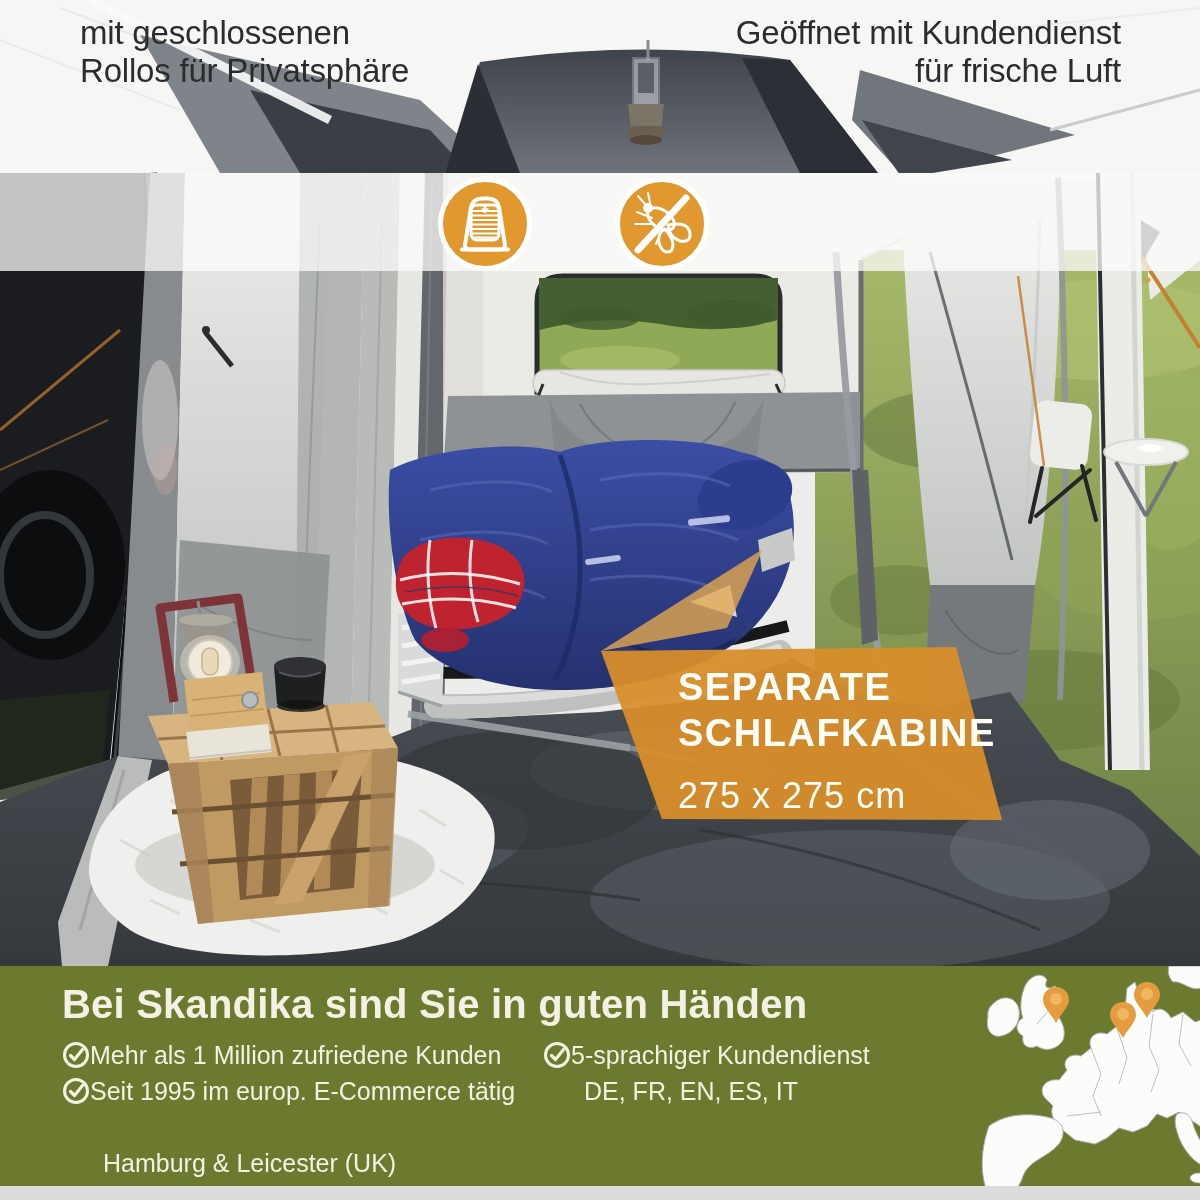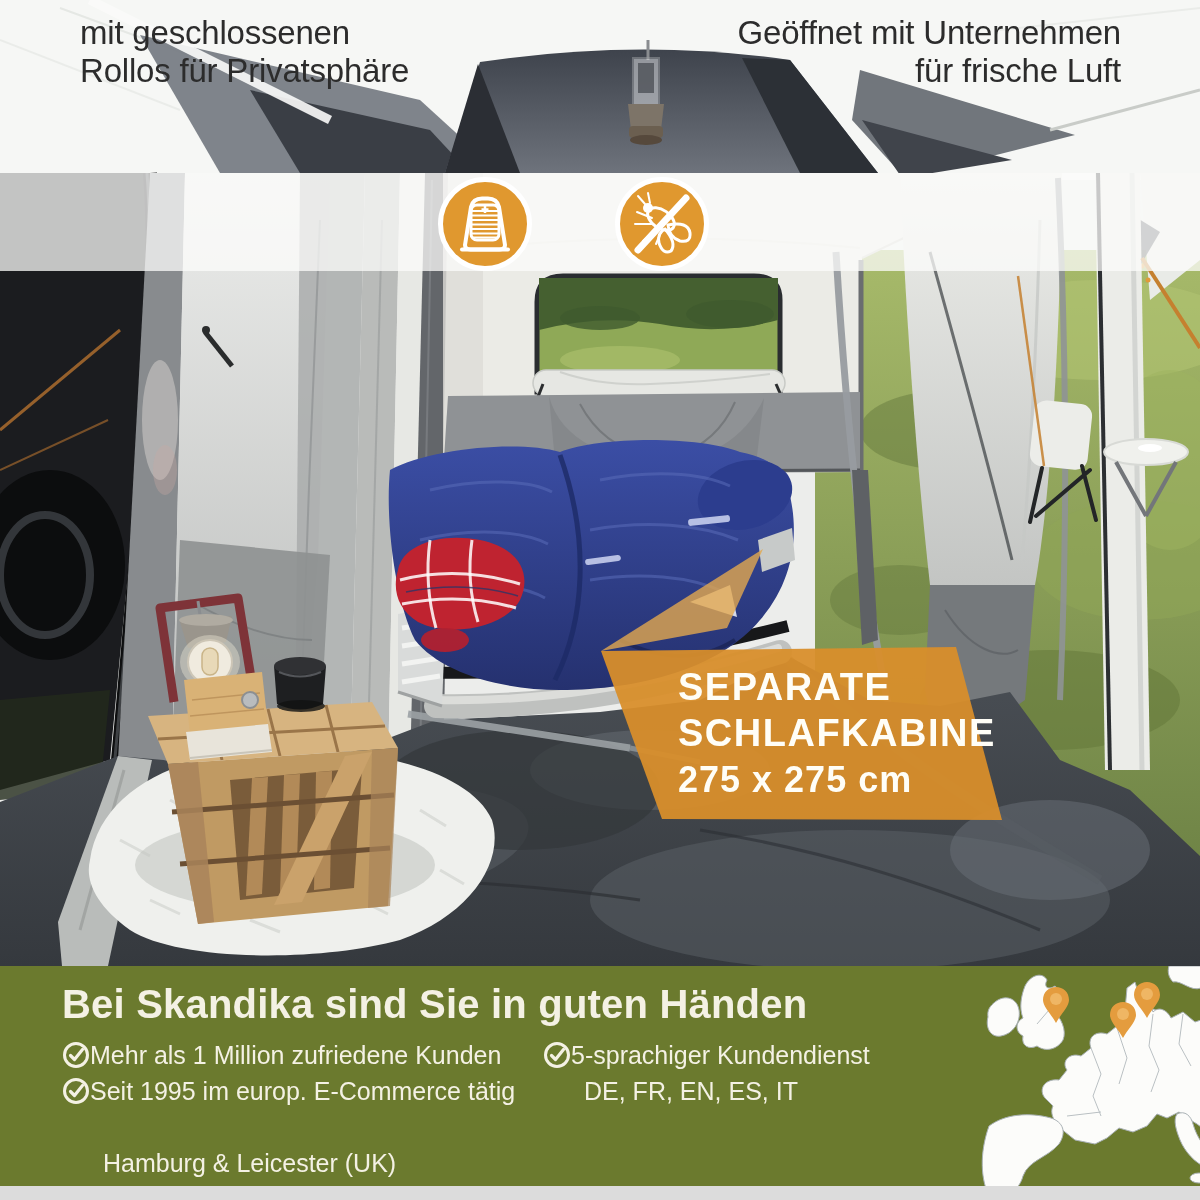--- a/index.html
+++ b/index.html
@@ -14,22 +14,22 @@
   .band-text.left{left:80px;text-align:left;}
   .band-text.right{right:79px;text-align:right;}
   .band-icon{position:absolute;top:176px;width:96px;height:96px;}
   .band-icon.blind{left:437px;}
   .band-icon.mosquito{left:614px;}
   
   .callout-text{position:absolute;left:678px;top:664px;width:330px;
                 color:#fffef7;}
   .callout-text .c1,.callout-text .c2{font-size:38px;font-weight:800;
                 line-height:46px;letter-spacing:1.5px;}
-  .callout-text .c3{font-size:36px;font-weight:700;line-height:44px;
-                letter-spacing:1px;margin-top:2px;}
+  .callout-text .c3{font-size:36px;font-weight:400;line-height:44px;
+                letter-spacing:1px;margin-top:18px;}
   
   .footer{position:absolute;left:0;top:966px;width:1200px;height:234px;
           background:#6b7a2e;color:#f4f1e4;padding-left:33px;}
   .footer-title{position:absolute;left:62px;top:16px;font-size:40px;
           font-weight:700;letter-spacing:0.2px;white-space:nowrap;}
   .fitem{position:absolute;display:flex;align-items:flex-start;
          font-size:25px;line-height:30px;white-space:nowrap;}
   .fitem svg{flex:0 0 auto;margin-top:1px;}
   .fcont{position:absolute;font-size:25px;line-height:30px;white-space:nowrap;text-align:right;}
   .map{position:absolute;right:0;top:0;width:272px;height:234px;}
@@ -289,21 +289,21 @@
   </svg>
 
   <div class="band"></div>
 
   <div class="band-text left">
     <div>mit geschlossenen</div>
     <div>Rollos für Privatsphäre</div>
   </div>
 
   <div class="band-text right">
-    <div>Geöffnet mit Unternehmen</div>
+    <div>Geöffnet mit Kundendienst</div>
     <div>für frische Luft</div>
   </div>
 
   <svg class="band-icon blind" viewBox="0 0 96 96">
     <circle cx="48" cy="48" r="44.5" fill="#e0982f" stroke="#ffffff" stroke-width="5"></circle>
     <path d="M28,69 L34,31 Q36,22.5 45,22.5 L51,22.5 Q60,22.5 62,31 L68,69 Q68,73.5 62.5,73.5 L33.5,73.5 Q28,73.5 28,69 Z" fill="none" stroke="#ffffff" stroke-width="4" stroke-linejoin="round"></path>
     <path d="M25,73.5 L71,73.5" stroke="#ffffff" stroke-width="4" stroke-linecap="round"></path>
     <rect x="34" y="29" width="28" height="35" rx="6" fill="none" stroke="#ffffff" stroke-width="3"></rect>
     <path d="M35,35 H61 M35,39.5 H61 M35,44 H61 M35,48.5 H61 M35,53 H61 M35,57.5 H61 M35,61.5 H61" stroke="#ffffff" stroke-width="2"></path>
     <path d="M48,30 L48,37 M44.5,33.5 L51.5,33.5" stroke="#ffffff" stroke-width="2.5"></path>

